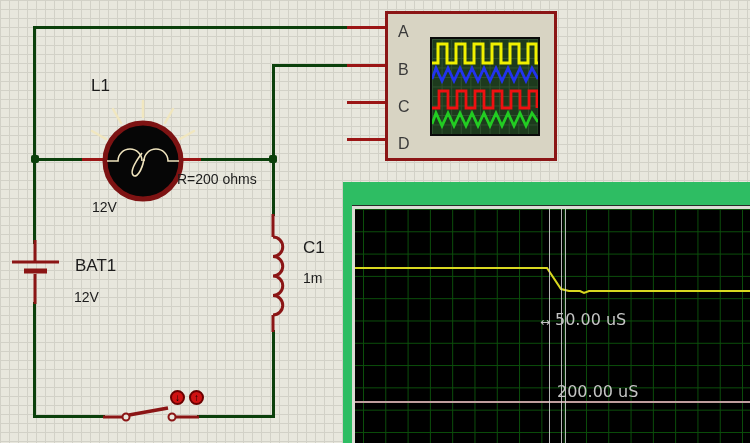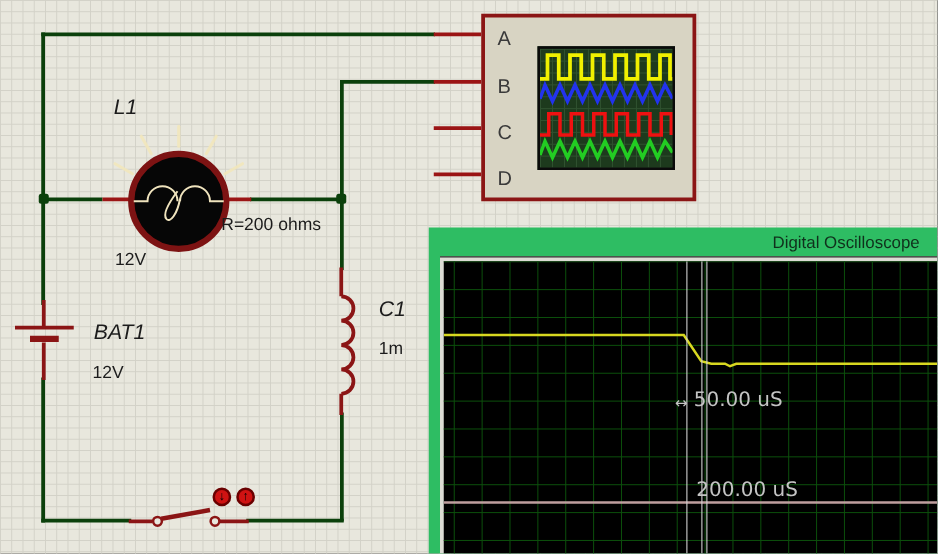--- a/index.html
+++ b/index.html
@@ -7,21 +7,21 @@
     font-family:"Liberation Sans",sans-serif;
     background-color:#e8e7dd;
     background-image:linear-gradient(to right,#d2d1c7 1px,transparent 1px),
                      linear-gradient(to bottom,#d2d1c7 1px,transparent 1px);
     background-size:9px 9px;}
   .abs{position:absolute;}
   .wire{position:absolute;background:#0b400b;}
   .stub{position:absolute;background:#9b1515;}
   .junction{position:absolute;width:8px;height:8px;background:#0b400b;border-radius:2px;}
   .lbl{position:absolute;color:#1c1c1c;white-space:nowrap;}
-  .lbl-ref{font-size:17px;font-style:italic;}
+  .lbl-ref{font-size:17px;}
   .lbl-val{font-size:14px;}
   
   #scope-comp{position:absolute;left:385px;top:11px;width:172px;height:150px;
     box-sizing:border-box;border:3px solid #8b1515;background:#d8d4c3;}
   .pin-lbl{position:absolute;left:10px;font-size:16px;color:#3a3a3a;}
   #mini-screen{position:absolute;left:42px;top:23px;width:110px;height:99px;
     box-sizing:border-box;border:2px solid #0a0a0a;
     background-color:#1d3a1d;
     background-image:linear-gradient(to right,#2f512f 1px,transparent 1px),
                      linear-gradient(to bottom,#2f512f 1px,transparent 1px);
@@ -138,21 +138,20 @@
       <svg width="106" height="95" style="position:absolute;left:0;top:0">
         <path d="M0,24 H6 V5 H15 V24 H24 V5 H33 V24 H42 V5 H51 V24 H60 V5 H69 V24 H78 V5 H87 V24 H96 V5 H104 V24 H106" fill="none" stroke="#f0f000" stroke-width="3"></path>
         <path d="M0,40 L4,29 L10,42 L16,29 L22,42 L28,29 L34,42 L40,29 L46,42 L52,29 L58,42 L64,29 L70,42 L76,29 L82,42 L88,29 L94,42 L100,29 L106,40" fill="none" stroke="#2233ee" stroke-width="2.8"></path>
         <path d="M0,69 H7 V52 H16 V69 H25 V52 H34 V69 H43 V52 H52 V69 H61 V52 H70 V69 H79 V52 H88 V69 H97 V52 H105 V69" fill="none" stroke="#ee1111" stroke-width="2.8"></path>
         <path d="M0,85 L4,74 L10,87 L16,74 L22,87 L28,74 L34,87 L40,74 L46,87 L52,74 L58,87 L64,74 L70,87 L76,74 L82,87 L88,74 L94,87 L100,74 L106,83" fill="none" stroke="#22cc22" stroke-width="2.8"></path>
       </svg>
     </div>
   </div>
 
   <div id="scope-window">
-    <div id="scope-title">Digital Oscilloscope</div>
     <div id="scope-frame">
       <div id="scope-screen">
         <svg width="395" height="234" style="position:absolute;left:0;top:0">
           <polyline points="0,59 192,59 206,80 214,82 225,82 229,84 234,82 395,82" fill="none" stroke="#d8d820" stroke-width="2"></polyline>
         </svg>
         <div id="baseline-pink"></div>
         <div class="cursor-line" style="left:194px"></div>
         <div class="cursor-line" style="left:206px"></div>
         <div class="cursor-line" style="left:210px"></div>
         <div class="scope-txt" style="left:185px;top:106px;font-size:12px">↔</div>

